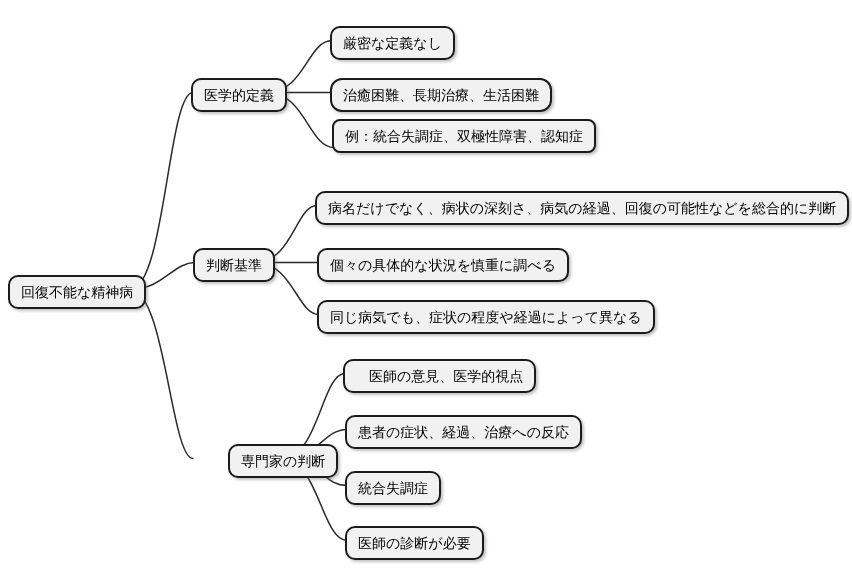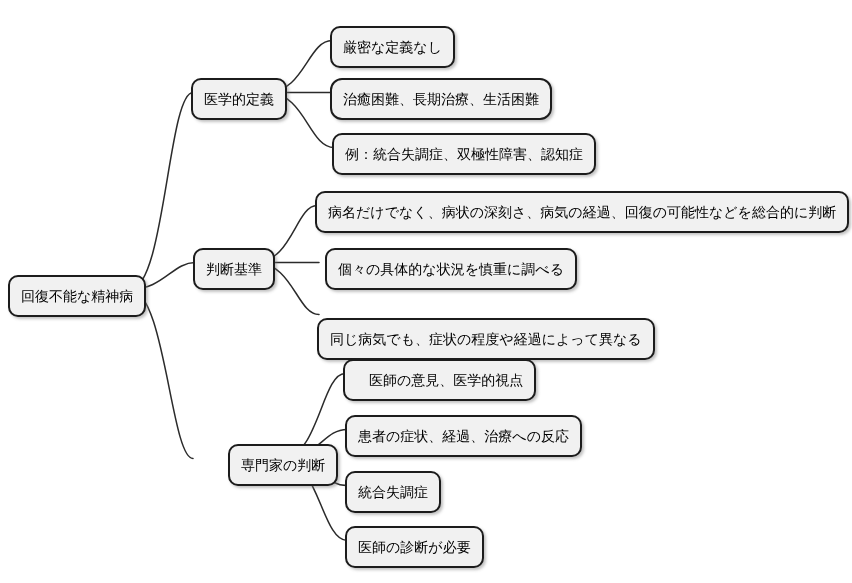--- a/index.html
+++ b/index.html
@@ -23,21 +23,21 @@
   }
   .edges path {
     fill: none;
     stroke: var(--edge, #2b2b2b);
     stroke-width: 1.5;
     stroke-linecap: round;
   }
   .node {
     position: absolute;
     z-index: 2;
-    height: 42px;
+    height: 34px;
     box-sizing: border-box;
     display: flex;
     align-items: center;
     padding: 0 11px;
     white-space: nowrap;
     background: var(--node-fill, #f1f1f1);
     border: 2px solid var(--node-border, #1c1c1c);
     border-radius: 10px;
     box-shadow: 2px 2px 3px rgba(120,120,120,0.45);
     color: var(--text, #000000);
@@ -71,24 +71,24 @@
   </svg>
 
   <div class="node" style="left:8px; top:275px;">回復不能な精神病</div>
 
   <div class="node" style="left:191px; top:78px;">医学的定義</div>
   <div class="node" style="left:193px; top:248px;">判断基準</div>
   <div class="node" style="left:191px; top:444px;margin-left:37px;">専門家の判断</div>
 
   <div class="node" style="left:330px; top:26px;">厳密な定義なし</div>
   <div class="node" style="left:330px; top:78px;border-radius:12px;">治癒困難、長期治療、生活困難</div>
-  <div class="node" style="left:332px; top:133px;">例：統合失調症、双極性障害、認知症</div>
+  <div class="node" style="left:332px; top:119px;border-radius:8px;">例：統合失調症、双極性障害、認知症</div>
 
   <div class="node" style="left:315px; top:191px;">病名だけでなく、病状の深刻さ、病気の経過、回復の可能性などを総合的に判断</div>
-  <div class="node" style="left:325px; top:248px;">個々の具体的な状況を慎重に調べる</div>
-  <div class="node" style="left:317px; top:318px;">同じ病気でも、症状の程度や経過によって異なる</div>
+  <div class="node" style="left:317px; top:248px;">個々の具体的な状況を慎重に調べる</div>
+  <div class="node" style="left:317px; top:300px;">同じ病気でも、症状の程度や経過によって異なる</div>
 
   <div class="node" style="left:343px; top:359px;padding-left:24px;">医師の意見、医学的視点</div>
   <div class="node" style="left:345px; top:415px;">患者の症状、経過、治療への反応</div>
   <div class="node" style="left:345px; top:471px;">統合失調症</div>
   <div class="node" style="left:345px; top:526px;">医師の診断が必要</div>
 
 </div>
 
 </body></html>

